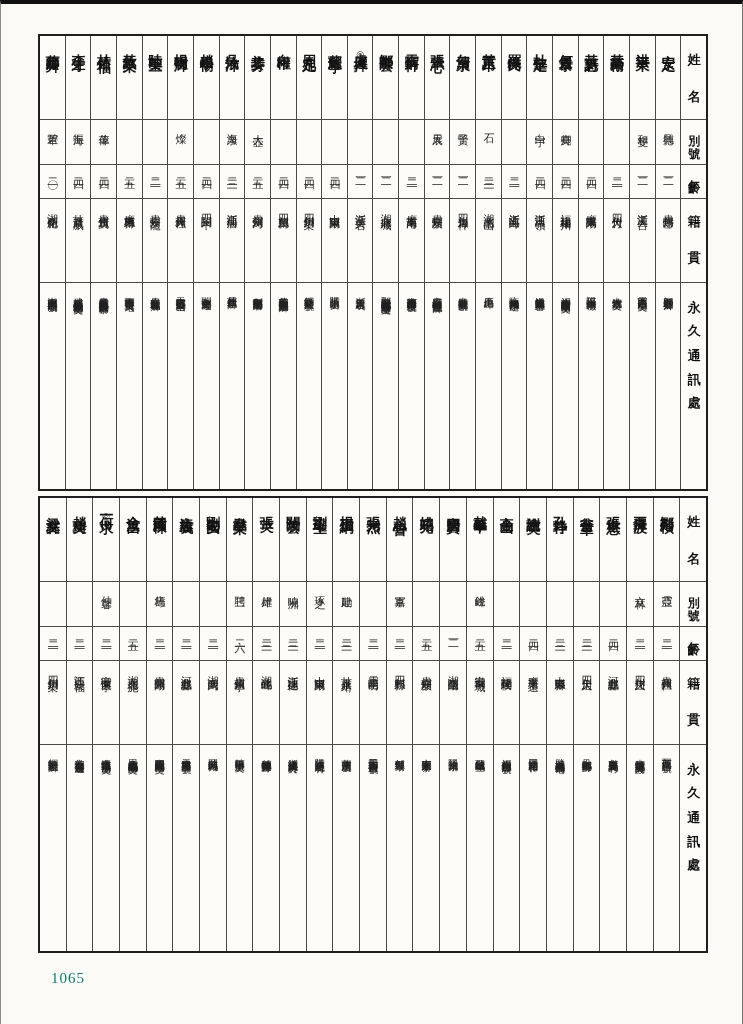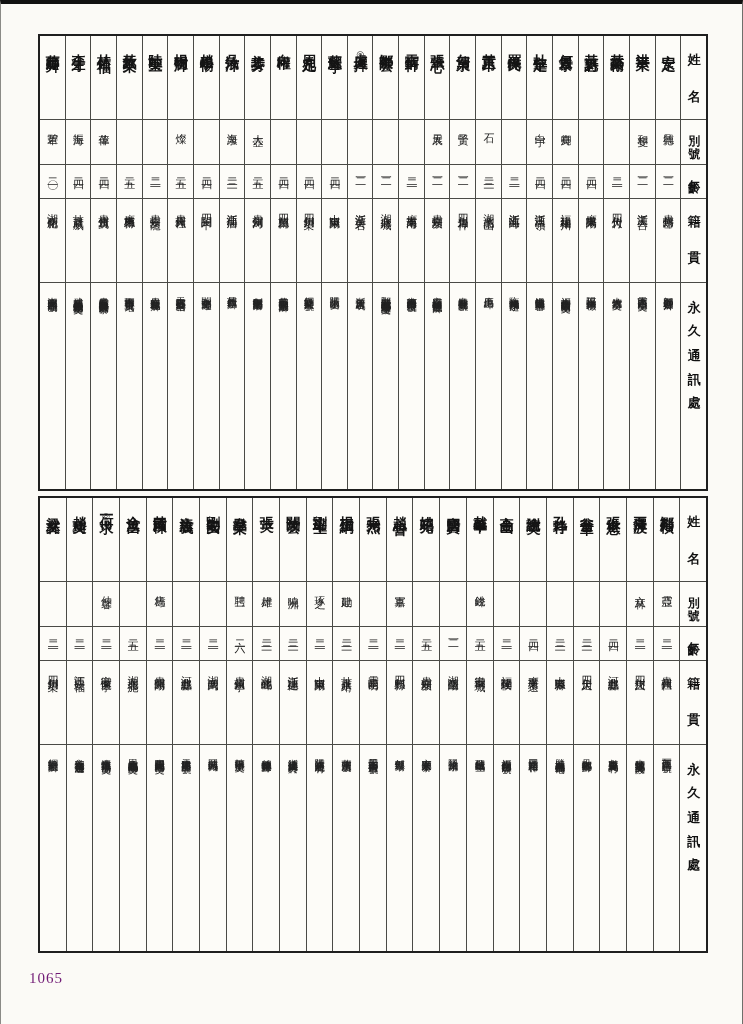--- a/index.html
+++ b/index.html
@@ -73,25 +73,25 @@
   }
   
   .hl { font-weight: 600; color: #111; }
   .hl-name   { font-size: 13px; letter-spacing: 36px; }
   .hl-alias  { font-size: 12px; letter-spacing: 12px; }
   .hl-age    { font-size: 12px; letter-spacing: 3px; }
   .hl-native { font-size: 13px; letter-spacing: 36px; }
   .hl-addr   { font-size: 13px; letter-spacing: 24px; }
   .page-num {
     position: absolute;
-    left: 28px;
+    left: 50px;
     top: 966px;
     font-size: 15px;
     letter-spacing: 1px;
-    color: #701a75;
+    color: #0f766e;
   }
 </style>
 </head>
 <body>
 
 <div class="page">
   <div class="tables">
 
     <section class="sheet" id="sheet-0">
       <div class="col header">

